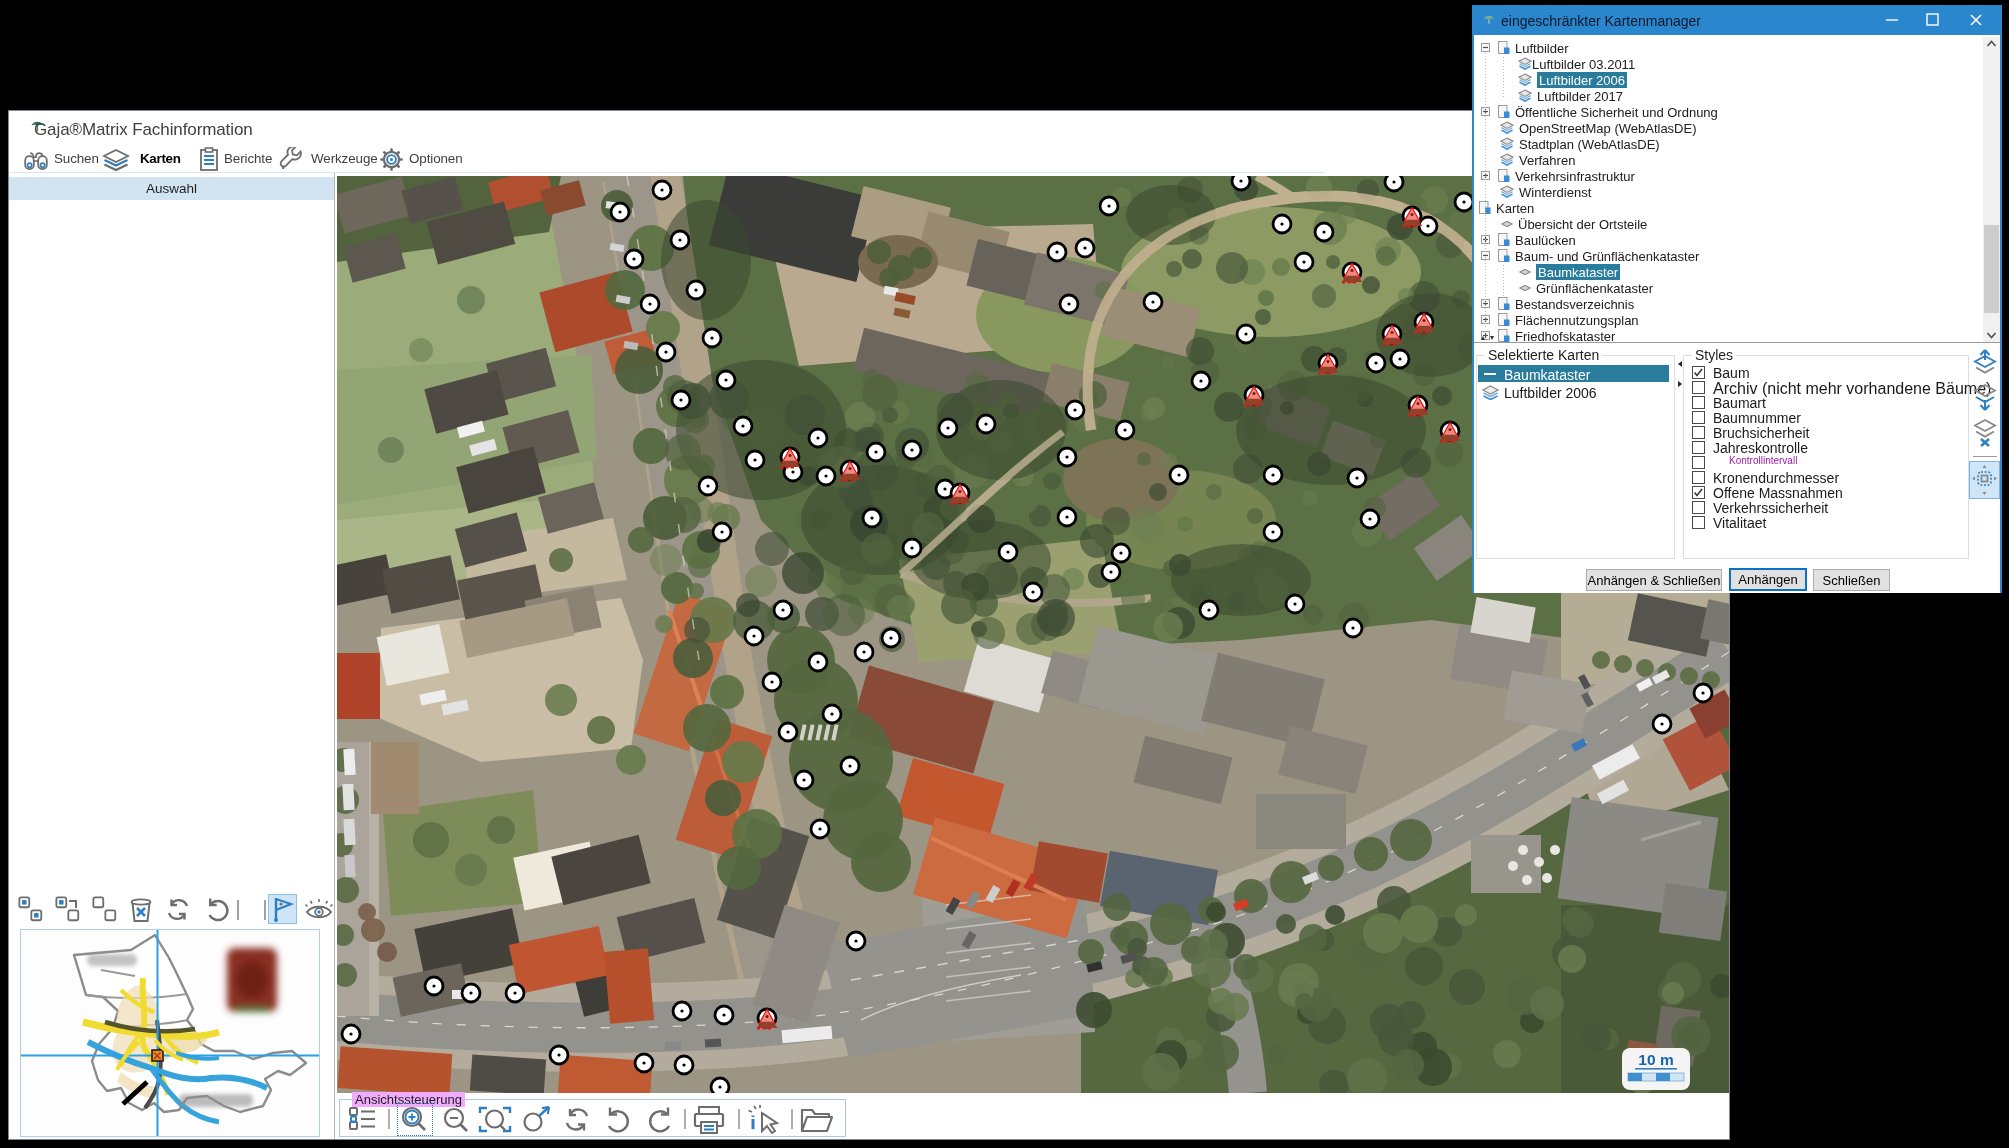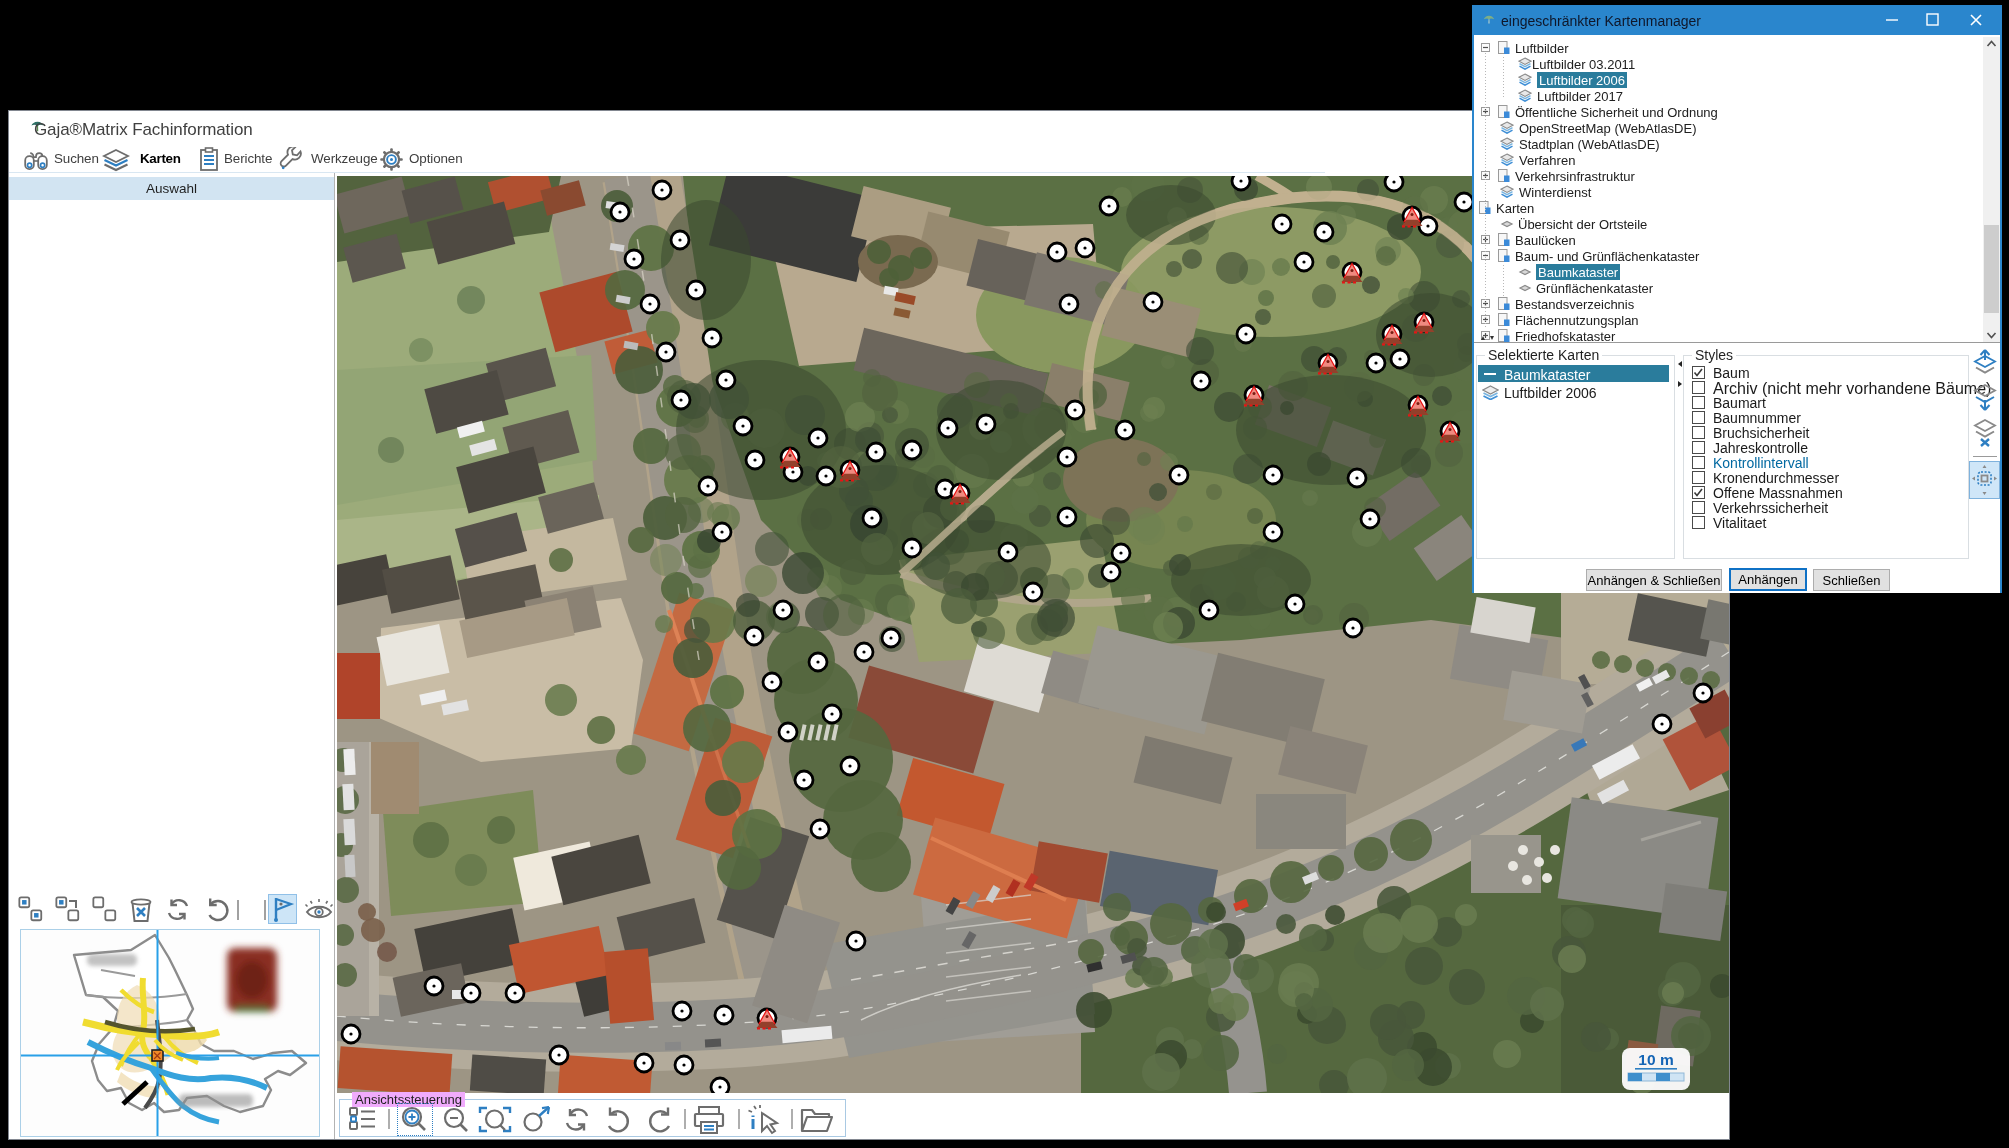--- a/index.html
+++ b/index.html
@@ -1419,21 +1419,21 @@
           <rect x="0.5" y="0.5" width="12" height="12" fill="#fff" stroke="#4a4a4a"></rect>
         </svg>
         <div style="position:absolute;left:239px;top:82px;font-size:14px;color:#1a1a1a;white-space:nowrap">Bruchsicherheit</div>
         <svg width="13" height="13" viewBox="0 0 13 13" style="position:absolute;left:218px;top:98px">
           <rect x="0.5" y="0.5" width="12" height="12" fill="#fff" stroke="#4a4a4a"></rect>
         </svg>
         <div style="position:absolute;left:239px;top:97px;font-size:14px;color:#1a1a1a;white-space:nowrap">Jahreskontrolle</div>
         <svg width="13" height="13" viewBox="0 0 13 13" style="position:absolute;left:218px;top:113px">
           <rect x="0.5" y="0.5" width="12" height="12" fill="#fff" stroke="#4a4a4a"></rect>
         </svg>
-        <div style="position:absolute;left:239px;top:112px;font-size:14px;color:#0369a1;white-space:nowrap">Kontrollintervall</div>
+        <div style="position:absolute;left:255px;top:112px;font-size:10px;color:#a21caf;white-space:nowrap">Kontrollintervall</div>
         <svg width="13" height="13" viewBox="0 0 13 13" style="position:absolute;left:218px;top:128px">
           <rect x="0.5" y="0.5" width="12" height="12" fill="#fff" stroke="#4a4a4a"></rect>
         </svg>
         <div style="position:absolute;left:239px;top:127px;font-size:14px;color:#1a1a1a;white-space:nowrap">Kronendurchmesser</div>
         <svg width="13" height="13" viewBox="0 0 13 13" style="position:absolute;left:218px;top:143px">
           <rect x="0.5" y="0.5" width="12" height="12" fill="#fff" stroke="#4a4a4a"></rect>
           <path d="M2.5 6.5 L5 9.5 L10 3" fill="none" stroke="#3a3a3a" stroke-width="1.6"></path>
         </svg>
         <div style="position:absolute;left:239px;top:142px;font-size:14px;color:#1a1a1a;white-space:nowrap">Offene Massnahmen</div>
         <svg width="13" height="13" viewBox="0 0 13 13" style="position:absolute;left:218px;top:158px">

